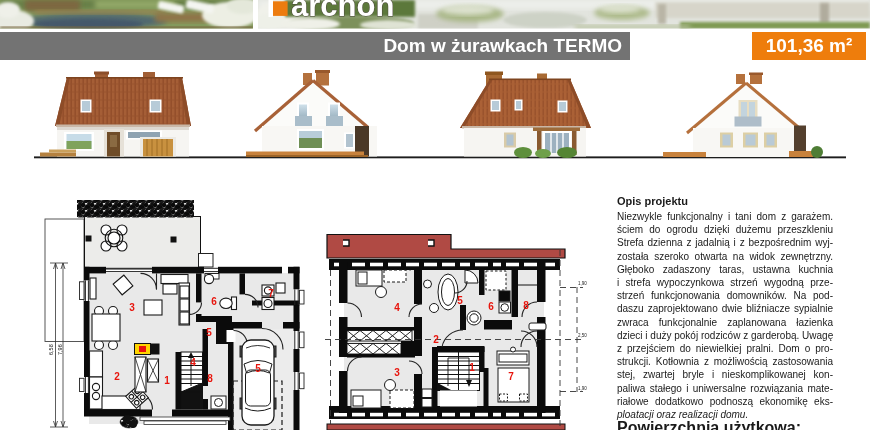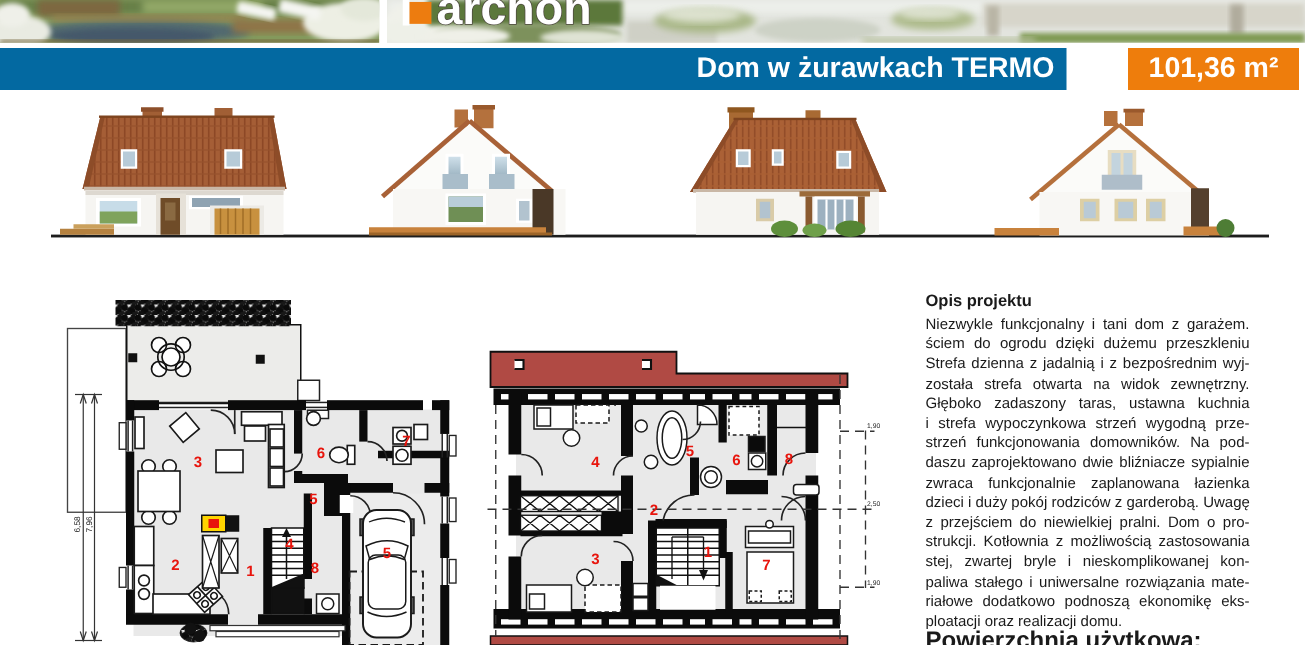--- a/index.html
+++ b/index.html
@@ -1,24 +1,24 @@
 <!DOCTYPE html>
 <html><head><meta charset="utf-8">
 <style>
 html,body{margin:0;padding:0;width:870px;height:430px;overflow:hidden;background:#fff;
  font-family:"Liberation Sans",sans-serif;}
 .abs{position:absolute;}
-#bluebar{position:absolute;left:0;top:32px;width:711px;height:28px;background:#0369a1;
+#bluebar{position:absolute;left:0;top:32px;width:630px;height:28px;background:#737373;
  color:#fff;font-weight:bold;font-size:19px;line-height:28px;text-align:right;padding-right:8px;box-sizing:border-box;}
 #orange{position:absolute;left:752px;top:32px;width:114px;height:28px;background:#ee7d0c;
  color:#fff;font-weight:bold;font-size:19px;line-height:28px;text-align:center;}
 #opis{position:absolute;left:617px;top:183px;width:216px;color:#1a1a1a;}
 #opis .h{font-weight:bold;font-size:11px;margin-bottom:3px;margin-top:12px;}
 #opis .l{font-size:10px;line-height:13.2px;text-align:justify;text-align-last:justify;white-space:nowrap;}
-#opis .l.last{text-align-last:left;}
+#opis .l.last{text-align-last:left;font-style:italic;}
 #foot{position:absolute;left:617px;top:419px;width:231px;font-size:16px;font-weight:bold;color:#1a1a1a;}
 #foot span{float:right;}
 </style></head>
 <body>
 
 <svg class="abs" style="left:0;top:0" width="870" height="29" viewBox="0 0 870 29">
 <defs>
  <filter id="b1" x="-20%" y="-20%" width="140%" height="140%">
         <feGaussianBlur stdDeviation="1.6"></feGaussianBlur>
       </filter>
@@ -636,21 +636,21 @@
  <text x="511" y="380">7</text>
 </g>
 </g>
 </svg>
 
 <div id="opis">
 <div class="h">Opis projektu</div>
 <div class="l">Niezwykle funkcjonalny i tani dom z garażem.</div>
 <div class="l">ściem do ogrodu dzięki dużemu przeszkleniu</div>
 <div class="l">Strefa dzienna z jadalnią i z bezpośrednim wyj-</div>
-<div class="l">została strefa otwarta na widok zewnętrzny.</div>
+<div class="l">została szeroko otwarta na widok zewnętrzny.</div>
 <div class="l">Głęboko zadaszony taras, ustawna kuchnia</div>
 <div class="l">i strefa wypoczynkowa strzeń wygodną prze-</div>
 <div class="l">strzeń funkcjonowania domowników. Na pod-</div>
 <div class="l">daszu zaprojektowano dwie bliźniacze sypialnie</div>
 <div class="l">zwraca funkcjonalnie zaplanowana łazienka</div>
 <div class="l">dzieci i duży pokój rodziców z garderobą. Uwagę</div>
 <div class="l">z przejściem do niewielkiej pralni. Dom o pro-</div>
 <div class="l">strukcji. Kotłownia z możliwością zastosowania</div>
 <div class="l">stej, zwartej bryle i nieskomplikowanej kon-</div>
 <div class="l">paliwa stałego i uniwersalne rozwiązania mate-</div>

